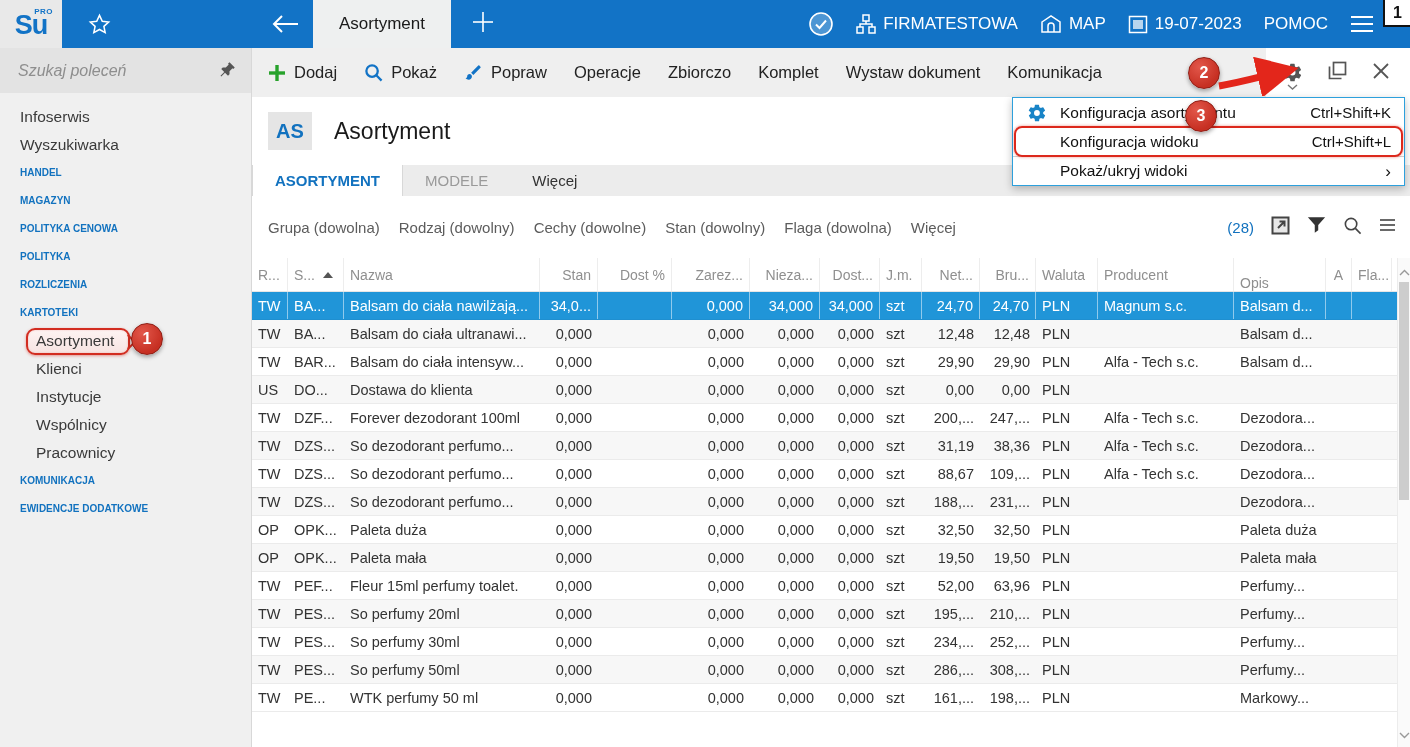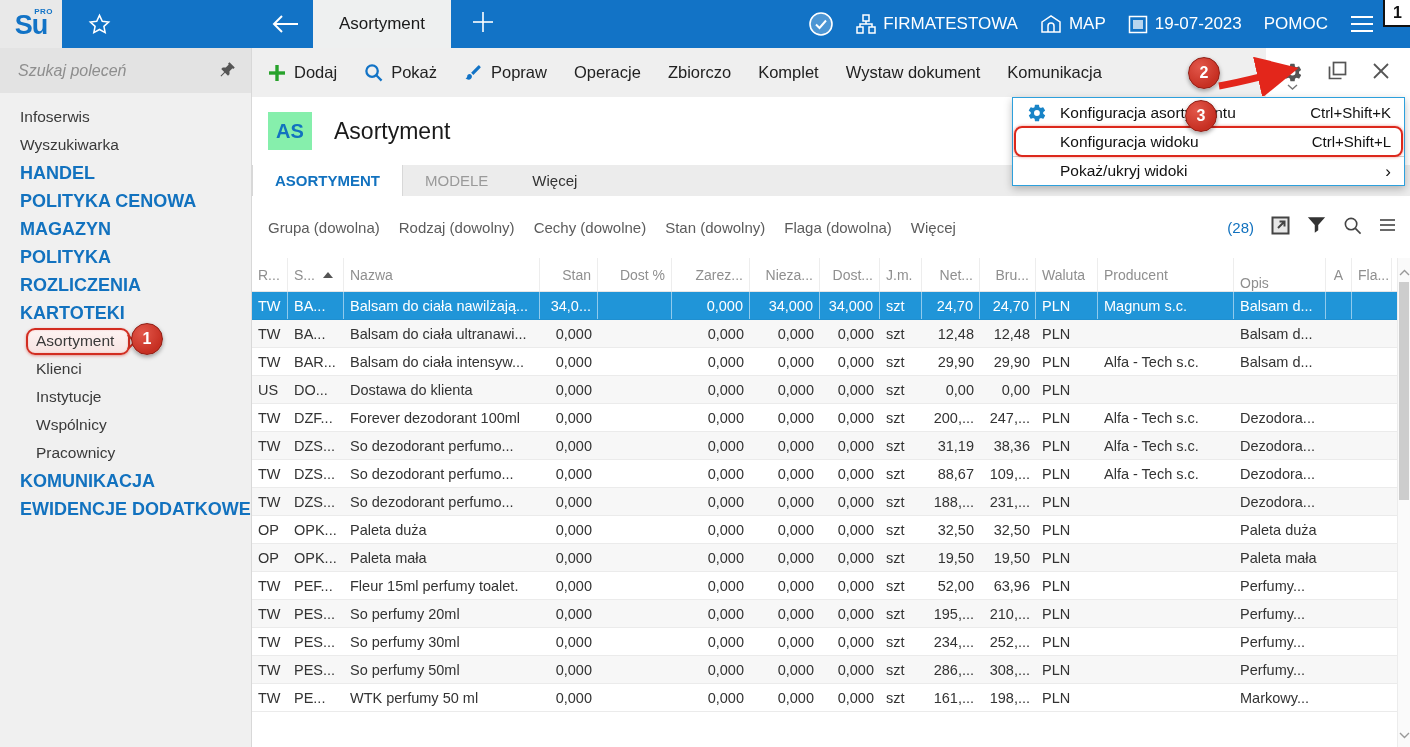--- a/index.html
+++ b/index.html
@@ -20,38 +20,38 @@
   .corner-badge { position:absolute; top:0; right:0; width:27px; height:27px; background:#fff; border-left:2px solid #111; border-bottom:2px solid #111; color:#111; font-weight:bold; font-size:16px; display:flex; align-items:center; justify-content:center; z-index:60; }
 
   
   .layout { display:flex; height:699px; }
   .sidebar { width:252px; flex:none; background:#f0f0f0; border-right:1px solid #d8d8d8; }
   .search-row { height:45px; background:#e3e3e3; display:flex; align-items:center; padding:0 14px 0 18px; }
   .search-ph { font-style:italic; color:#8e8e8e; font-size:16px; }
   .pin { margin-left:auto; }
   .sb-menu { padding-top:10px; }
   .sb-item { height:28px; line-height:28px; font-size:15.5px; color:#3a3a3a; padding-left:20px; white-space:nowrap; cursor:default; position:relative; }
-  .sb-item.section { color:#1272bf; font-weight:bold; font-size:18px; }
+  .sb-item.section { color:#1272bf; font-weight:bold; font-size:10px; }
   .sb-item.sub { padding-left:36px; }
   .red-box { position:relative; display:inline-block; border:2px solid #d22d21; border-radius:9px; padding:0 14px 1px 8px; margin-left:-10px; line-height:22px; box-shadow:0 1px 3px rgba(210,45,33,.45), inset 0 0 2px rgba(210,45,33,.25); background:linear-gradient(#fdf3f2,#f7e4e2); }
   .red-box::after { content:""; position:absolute; right:-6px; top:50%; width:9px; height:9px; border-top:2px solid #d22d21; border-right:2px solid #d22d21; transform:translateY(-50%) rotate(45deg); background:transparent; }
   .ann-circle { position:absolute; width:32px; height:32px; border-radius:50%; background:radial-gradient(circle at 35% 30%, #e2574a, #c62f22 70%); border:1px solid #8e1d14; color:#fff; font-weight:bold; font-size:16px; display:flex; align-items:center; justify-content:center; box-shadow:0 2px 4px rgba(0,0,0,.35); z-index:48; }
   .sb-item .ann-circle { left:131px; top:-4px; }
 
   .main { flex:1; display:flex; flex-direction:column; background:#fff; position:relative; }
 
   
   .toolbar { height:49px; background:#efefef; display:flex; align-items:center; padding-left:16px; gap:27px; flex:none; position:relative; }
   .tb-btn { display:flex; align-items:center; gap:8px; font-size:16.5px; color:#222; cursor:default; }
   .tb-right { position:absolute; right:0; top:0; height:49px; background:#fff; display:flex; align-items:center; gap:25px; padding:0 20px 0 16px; }
   .gear-wrap { display:flex; flex-direction:column; align-items:center; gap:1px; margin-top:6px; }
 
   
   .title-row { height:68px; display:flex; align-items:center; padding-left:16px; gap:22px; flex:none; }
-  .as-badge { width:44px; height:38px; background:#86efac; color:#1272bf; font-weight:bold; font-size:20px; display:flex; align-items:center; justify-content:center; }
+  .as-badge { width:44px; height:38px; background:#e5e5e5; color:#1272bf; font-weight:bold; font-size:20px; display:flex; align-items:center; justify-content:center; }
   .page-title { font-size:23px; color:#1a1a1a; }
   .tabstrip { height:31px; background:#ececec; display:flex; flex:none; }
   .tab { padding:0 22px; display:flex; align-items:center; font-size:15px; color:#9a9a9a; }
   .tab.active { background:#fff; color:#1272bf; font-weight:bold; border-left:1px solid #d8d8d8; border-right:1px solid #d8d8d8; }
   .tab.more { color:#333; }
 
   
   .filterbar { height:62px; display:flex; align-items:center; padding:0 14px 0 16px; flex:none; }
   .flt { font-size:15px; color:#5c5c5c; margin-right:19px; }
   .flt-right { margin-left:auto; display:flex; align-items:center; gap:17px; }
@@ -167,22 +167,22 @@
       <span class="pin">
         <svg width="18" height="18" viewBox="0 0 24 24" fill="#555">
             <path d="M14 3l7 7-2 2-1-1-4 4v4l-2 2-4-4-5 5-1-1 5-5-4-4 2-2h4l4-4-1-1z"></path>
           </svg>
       </span>
     </div>
     <div class="sb-menu">
         <div class="sb-item plain">Infoserwis</div>
         <div class="sb-item plain">Wyszukiwarka</div>
         <div class="sb-item section">HANDEL</div>
+        <div class="sb-item section">MAGAZYN</div>
         <div class="sb-item section">POLITYKA CENOWA</div>
-        <div class="sb-item section">MAGAZYN</div>
         <div class="sb-item section">POLITYKA</div>
         <div class="sb-item section">ROZLICZENIA</div>
         <div class="sb-item section">KARTOTEKI</div>
         <div class="sb-item sub"><span class="red-box">Asortyment</span><span class="ann-circle">1</span></div>
         <div class="sb-item sub">Klienci</div>
         <div class="sb-item sub">Instytucje</div>
         <div class="sb-item sub">Wspólnicy</div>
         <div class="sb-item sub">Pracownicy</div>
         <div class="sb-item section">KOMUNIKACJA</div>
         <div class="sb-item section">EWIDENCJE DODATKOWE</div>

